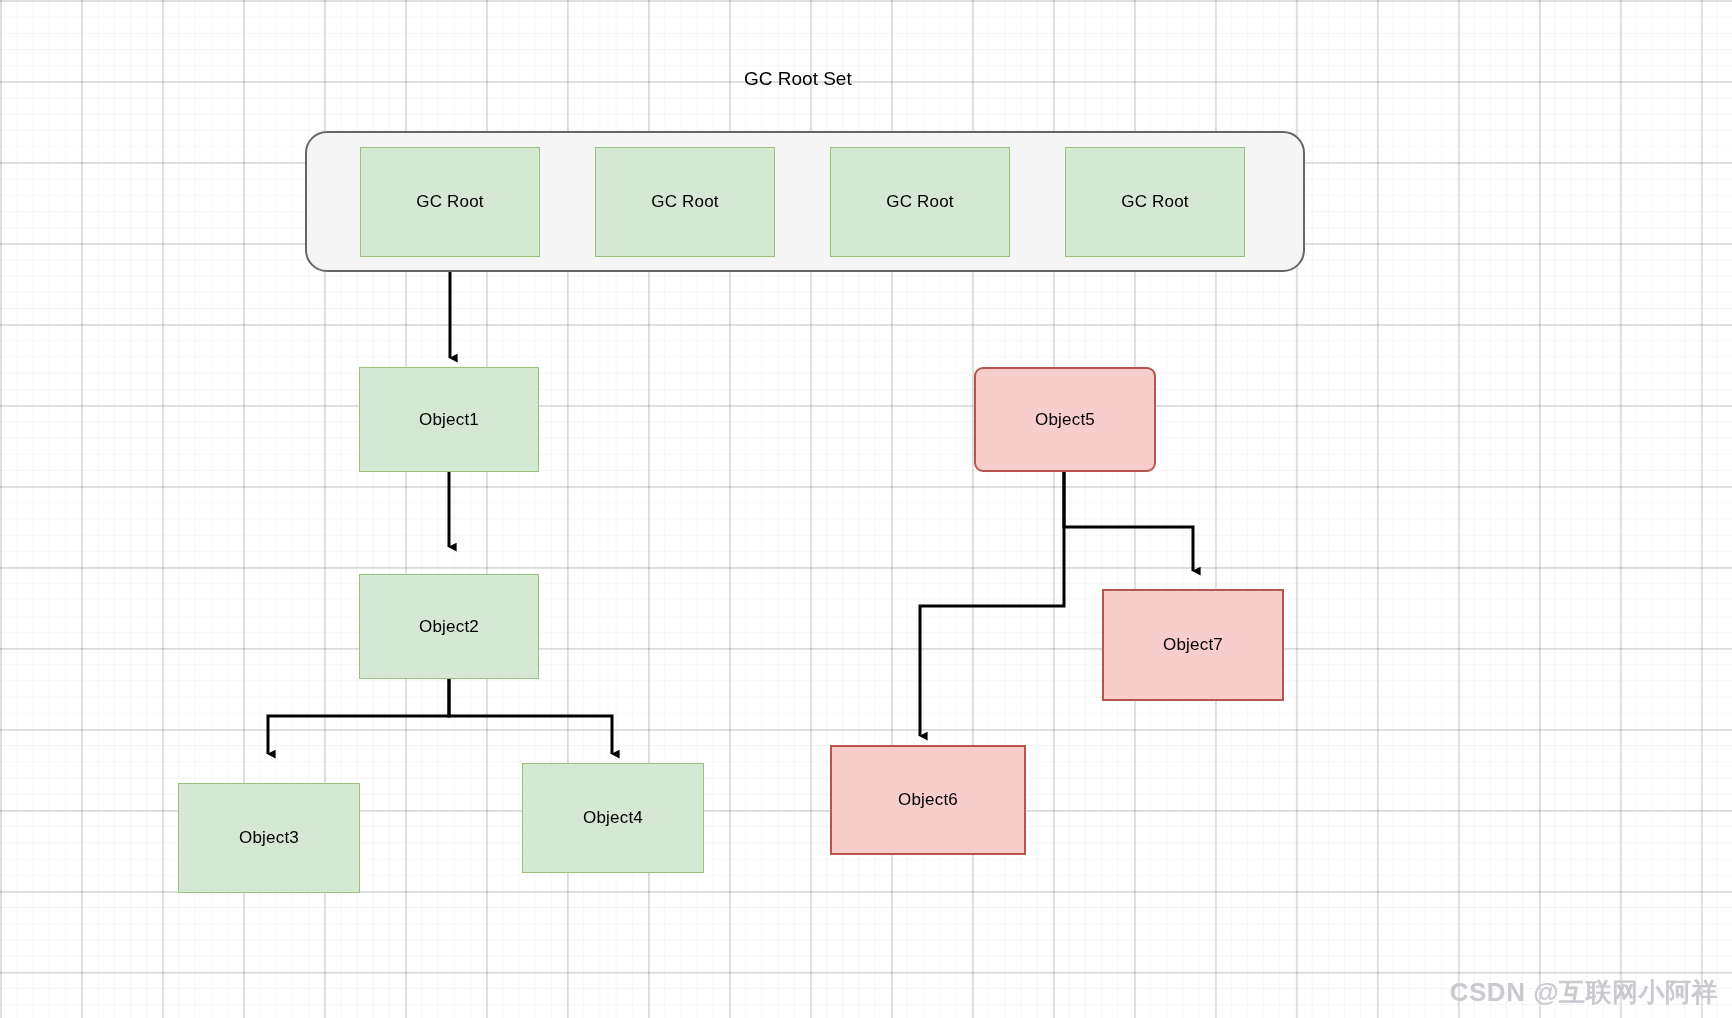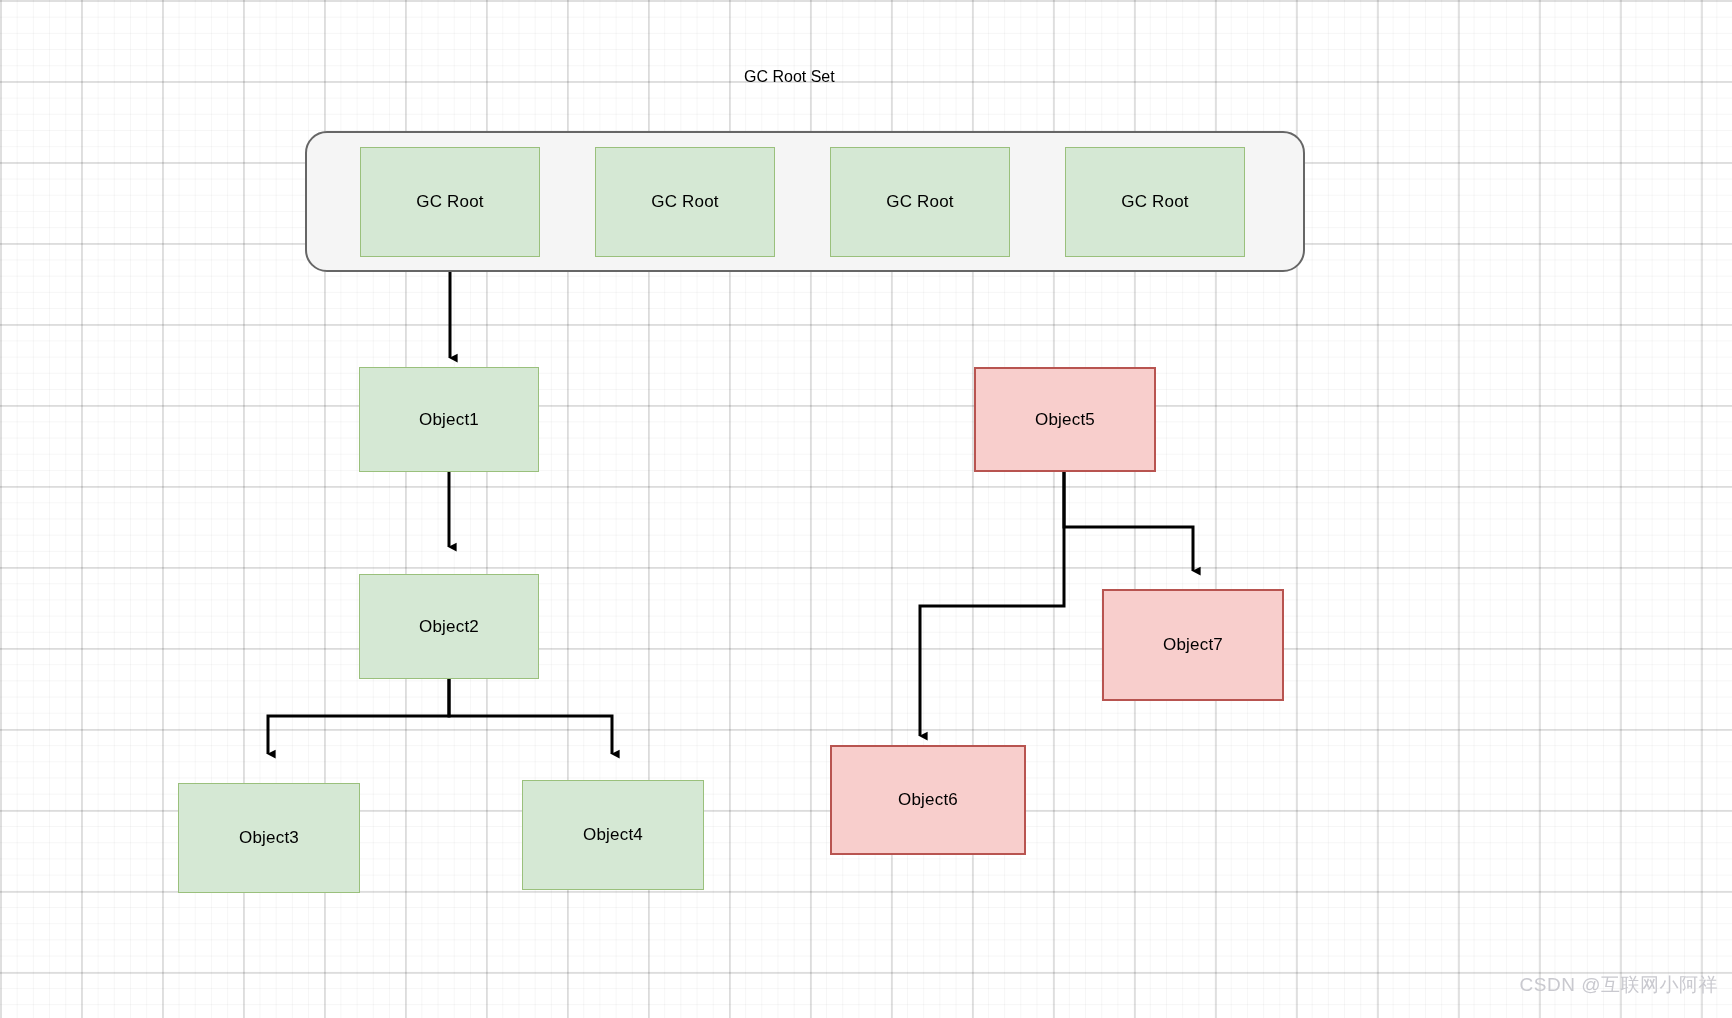--- a/index.html
+++ b/index.html
@@ -57,33 +57,34 @@
   .rootset-container {
     position: absolute;
     box-sizing: border-box;
     background: #f5f5f5;
     border: 2px solid #666666;
     border-radius: 22px;
   }
   .diagram-title {
     position: absolute;
     font-family: "Liberation Sans", sans-serif;
-    font-size: 16px;
+    font-size: 19px;
     color: #000000;
     white-space: nowrap;
   }
   .watermark {
     position: absolute;
     right: 14px;
-    bottom: 20px;
+    bottom: 8px;
     font-family: "Liberation Sans", sans-serif;
-    font-size: 19px;
+    font-size: 26px;
     color: #c9c9cf;
     white-space: nowrap;
     letter-spacing: 0.5px;
+    font-weight: bold;
   }
 </style>
 </head>
 <body>
 
 <div id="canvas">
 
   <div class="diagram-title" style="left: 744px; top: 68px;">GC Root Set</div>
 
   <svg id="edges" viewBox="0 0 1732 1018" xmlns="http://www.w3.org/2000/svg">
@@ -108,21 +109,21 @@
       <div class="node green" style="left: 360px; top: 147px; width: 180px; height: 110px;">GC Root</div>
       <div class="node green" style="left: 595px; top: 147px; width: 180px; height: 110px;">GC Root</div>
       <div class="node green" style="left: 830px; top: 147px; width: 180px; height: 110px;">GC Root</div>
       <div class="node green" style="left: 1065px; top: 147px; width: 180px; height: 110px;">GC Root</div>
     </div>
 
   <div id="node-boxes">
       <div class="node green" style="left: 359px; top: 367px; width: 180px; height: 105px; text-align: center;">Object1</div>
       <div class="node green" style="left: 359px; top: 574px; width: 180px; height: 105px;">Object2</div>
       <div class="node green" style="left: 178px; top: 783px; width: 182px; height: 110px;">Object3</div>
-      <div class="node green" style="left: 522px; top: 763px; width: 182px; height: 110px; margin-top: 17px;">Object4</div>
-      <div class="node red" style="left: 974px; top: 367px; width: 182px; height: 105px;">Object5</div>
+      <div class="node green" style="left: 522px; top: 763px; width: 182px; height: 110px;">Object4</div>
+      <div class="node red" style="left: 974px; top: 367px; width: 182px; height: 105px; border-radius: 9px;">Object5</div>
       <div class="node red" style="left: 830px; top: 745px; width: 196px; height: 110px;">Object6</div>
       <div class="node red" style="left: 1102px; top: 589px; width: 182px; height: 112px;">Object7</div>
     </div>
 
   <div class="watermark">CSDN @互联网小阿祥</div>
 
 </div>
 
 </body></html>

